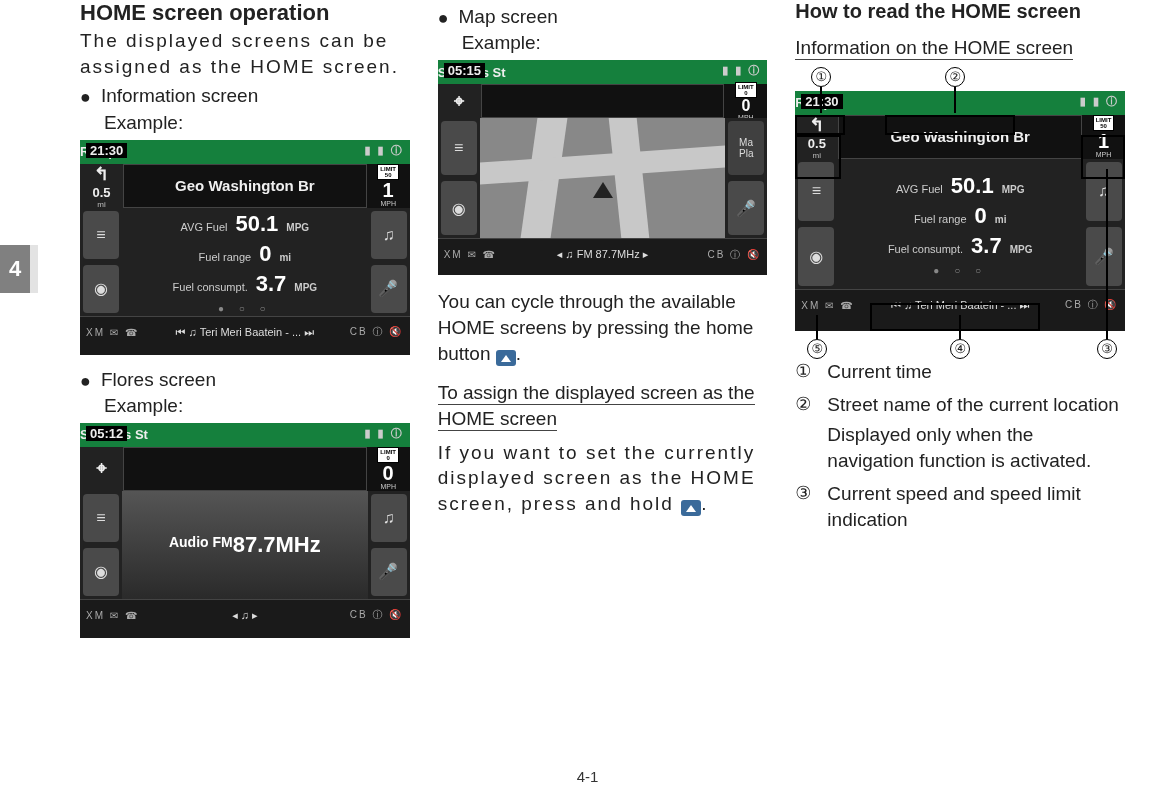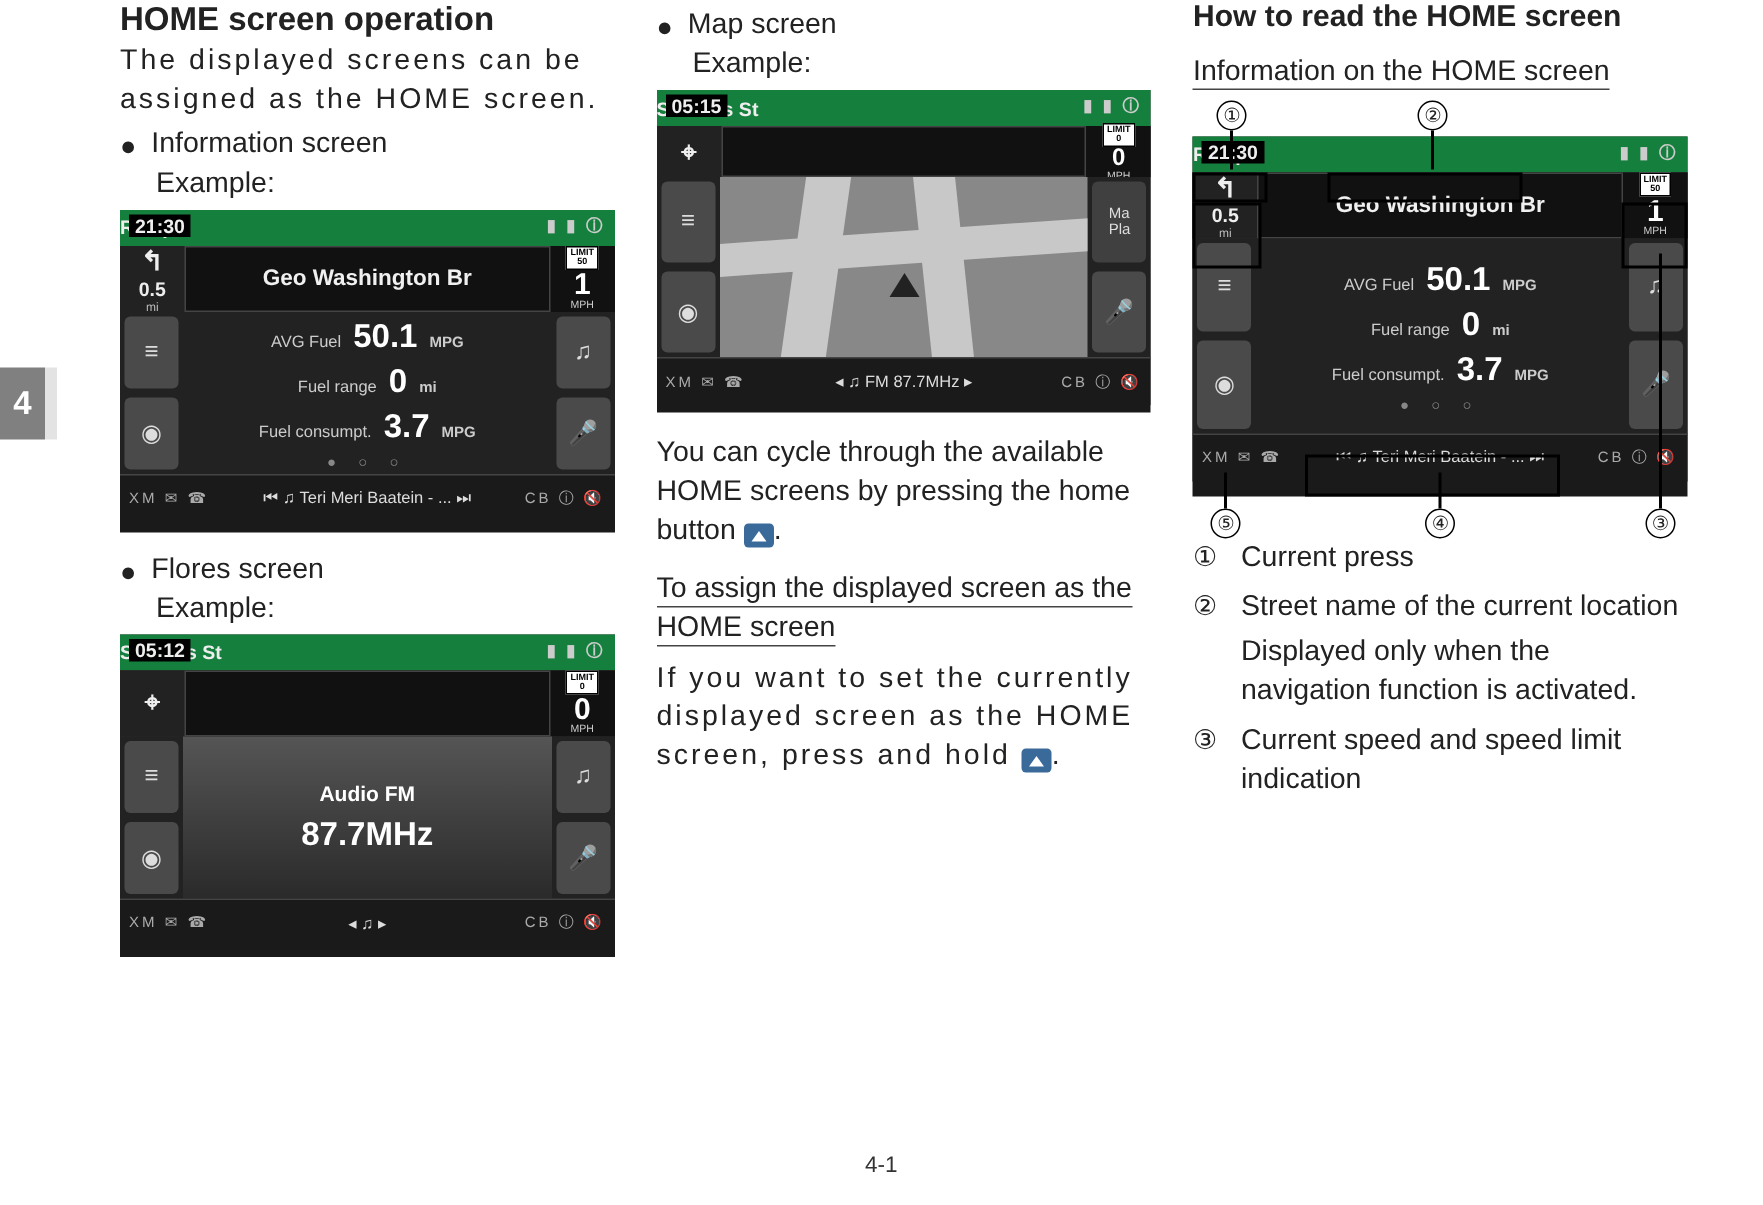--- a/index.html
+++ b/index.html
@@ -231,21 +231,21 @@
   .ss-bottom .righticons {
     position: absolute;
     right: 6px;
     font-size: 10px;
     letter-spacing: 2px;
     color: #aaa;
   }
   .ss-audio-center {
     flex: 1;
     display: flex;
-    flex-direction: column;
+    flex-direction: row;
     align-items: center;
     justify-content: center;
     background: linear-gradient(#555, #2a2a2a);
   }
   .ss-audio-title { font-size: 14px; font-weight: bold; color: #fff; margin-bottom: 6px; }
   .ss-audio-freq { font-size: 22px; font-weight: bold; color: #fff; }
   .ss-map-body {
     position: relative;
     flex: 1;
     background: #888;
@@ -610,21 +610,21 @@
         <div class="callout-num" style="left:155px; bottom:0;">④</div>
         <div class="callout-line" style="left:164px; bottom:20px; width:2px; height:24px;"></div>
 
         <div class="callout-num" style="right:8px; bottom:0;">③</div>
         <div class="callout-line" style="right:17px; bottom:20px; width:2px; height:170px;"></div>
       </div>
 
       <div class="num-list">
         <div class="num-item">
           <span class="circ">①</span>
-          <span class="body">Current press</span>
+          <span class="body">Current time</span>
         </div>
         <div class="num-item">
           <span class="circ">②</span>
           <span class="body">
             <span>Street name of the current location</span>
             <div class="sub">Displayed only when the navigation function is activated.</div>
           </span>
         </div>
         <div class="num-item">
           <span class="circ">③</span>

